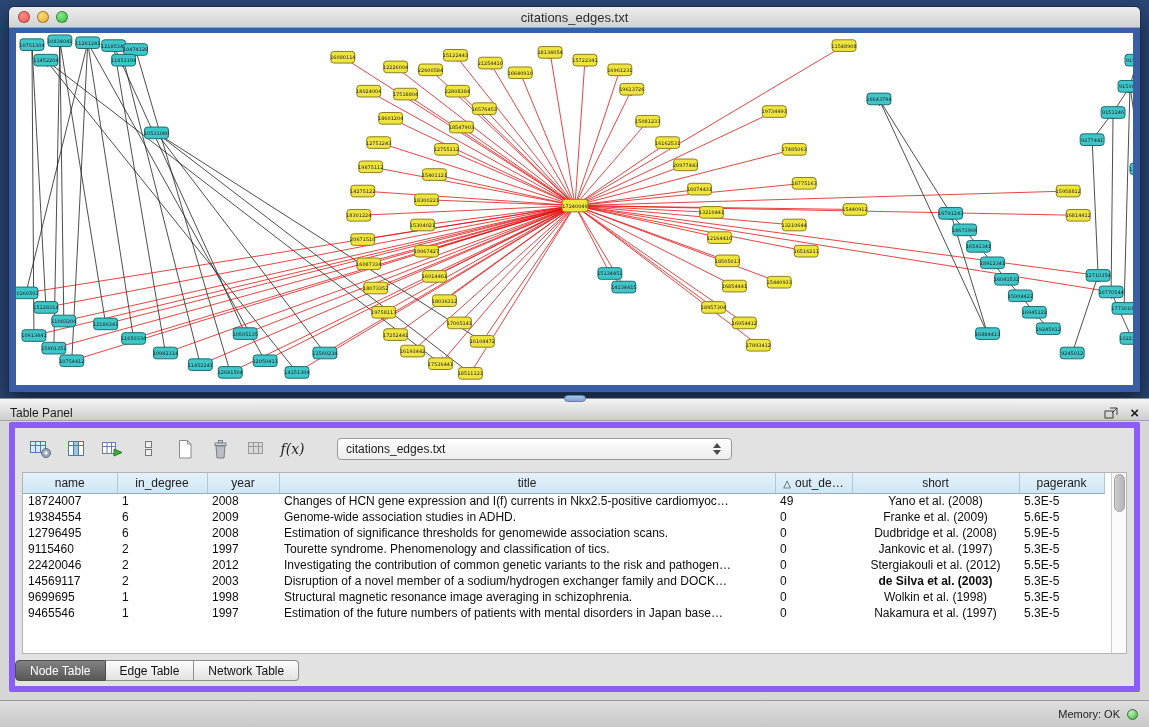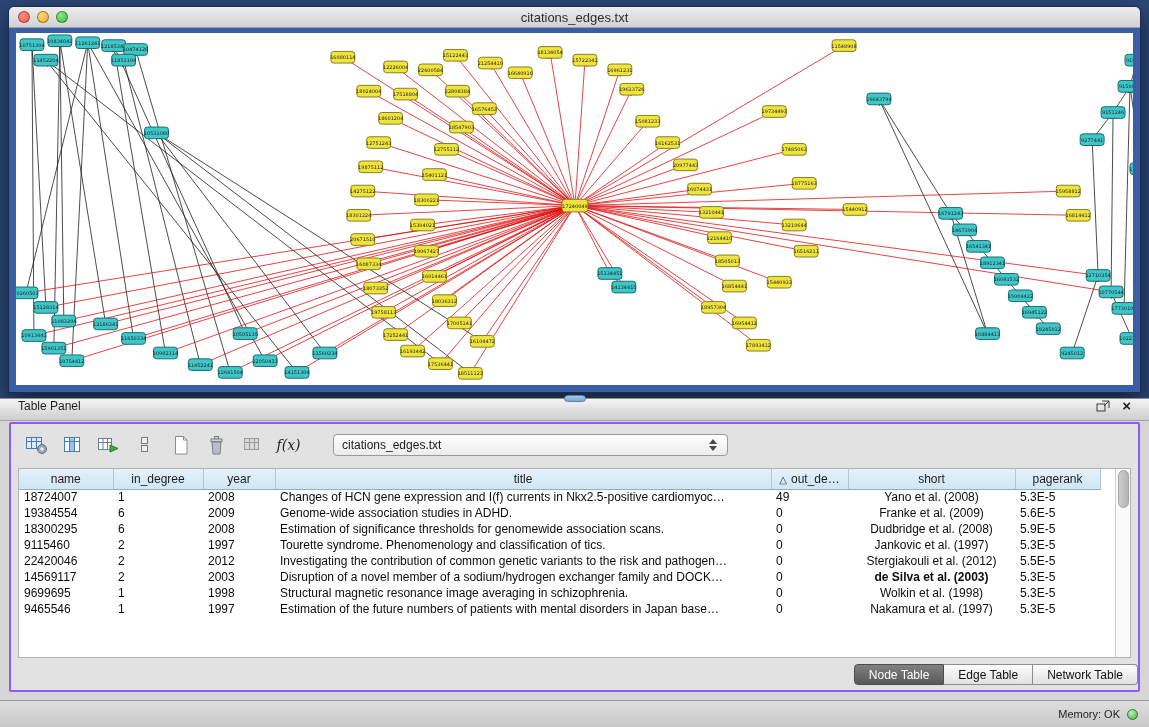--- a/index.html
+++ b/index.html
@@ -19,27 +19,27 @@
   .tl.grn{background:radial-gradient(circle at 35% 30%,#8ee68a,#2fc03a);}
   .titlebar .wtitle{flex:1;text-align:center;font-size:13px;color:#2d2d2d;}
   .canvas-frame{position:absolute;left:7px;right:7px;top:26px;bottom:7px;background:#ffffff;overflow:hidden;}
   .canvas-frame svg{width:100%;height:100%;display:block;}
 
   
   .table-panel{position:absolute;left:0;top:398px;width:1149px;height:302px;background:#d6d6d6;border-top:1px solid #8e8e8e;}
   .panel-grip{position:absolute;top:-4px;left:50%;margin-left:-11px;width:22px;height:7px;border-radius:4px;
     background:linear-gradient(#a8c4e4,#7fa3d4);border:1px solid #5c7fae;z-index:5;}
   .panel-header{height:22px;background:linear-gradient(#f4f4f4,#cdcdcd);border-bottom:1px solid #a2a2a2;
-    display:flex;align-items:flex-start;padding:0 18px;font-size:12px;color:#1d1d1d;}
+    display:flex;align-items:flex-end;padding:0 10px;font-size:12px;color:#1d1d1d;}
   .ph-right{margin-left:auto;display:flex;align-items:center;gap:12px;}
   .float-btn{background:none;border:none;display:flex;align-items:center;cursor:default;}
   .close-btn{background:none;border:none;font-size:15px;font-weight:bold;color:#222;line-height:14px;cursor:default;}
 
   .panel-body{position:absolute;top:23px;left:9px;right:9px;bottom:8px;background:#e2e2e2;
-    border:2px solid #8b5cf6;border-radius:2px;}
+    border:6px solid #8b5cf6;border-radius:2px;}
   .toolbar{height:42px;display:flex;align-items:center;padding:0 12px;gap:9px;}
   .tool-btn{width:27px;height:27px;border:none;background:transparent;display:flex;align-items:center;justify-content:center;}
   .fx{font-family:"DejaVu Serif",serif;font-style:italic;font-size:14px;color:#222;}
   .table-select{margin-left:22px;width:395px;height:22px;background:linear-gradient(#ffffff,#ececec);
     border:1px solid #9a9a9a;border-radius:4px;display:flex;align-items:center;padding:0 8px;font-size:12px;color:#1a1a1a;}
   .select-arrows{margin-left:auto;display:flex;flex-direction:column;gap:2px;padding-right:2px;}
   .select-arrows i{display:block;width:0;height:0;border-left:4px solid transparent;border-right:4px solid transparent;}
   .select-arrows .up{border-bottom:5px solid #4a4a4a;}
   .select-arrows .down{border-top:5px solid #4a4a4a;}
 
@@ -47,21 +47,21 @@
     border:1px solid #b3b3b3;display:flex;overflow:hidden;}
   table.grid{border-collapse:collapse;table-layout:fixed;font-size:12px;width:1081px;align-self:flex-start;padding-left:36px;}
   table.grid th{height:20px;background:linear-gradient(#e4f1fa,#cfe6f4);border-right:1px solid #b0c7d6;
     border-bottom:1px solid #92aec2;font-weight:normal;color:#1c1c1c;text-align:center;overflow:hidden;white-space:nowrap;}
   table.grid th .sort{margin-right:4px;font-size:10px;color:#333;}
   table.grid td{height:16px;padding:0 5px;color:#0c0c0c;white-space:nowrap;overflow:hidden;}
   .vscroll{width:15px;border-left:1px solid #cfcfcf;background:#fafafa;position:relative;margin-left:auto;}
   .vthumb{position:absolute;top:1px;left:1.5px;width:11px;height:38px;border-radius:6px;
     background:linear-gradient(90deg,#cdcdcd,#b5b5b5);border:1px solid #a3a3a3;}
 
-  .tabbar{position:absolute;bottom:5px;left:0;right:0;display:flex;justify-content:flex-end;}
+  .tabbar{position:absolute;bottom:5px;left:0;right:0;display:flex;justify-content:flex-start;}
   .tab{height:21px;padding:0 14px;font-size:12px;border:1px solid #8d8d8d;border-left:none;
     background:linear-gradient(#fcfcfc,#e2e2e2);color:#111;display:flex;align-items:center;}
   .tab:first-child{border-left:1px solid #8d8d8d;border-radius:4px 0 0 4px;}
   .tab:last-child{border-radius:0 4px 4px 0;}
   .tab.active{background:linear-gradient(#818181,#585858);color:#fff;border-color:#4e4e4e;}
 
   .statusbar{position:absolute;left:0;bottom:0;width:1149px;height:27px;
     background:linear-gradient(#dedede,#c8c8c8);border-top:1px solid #9a9a9a;
     display:flex;align-items:center;justify-content:flex-end;gap:7px;padding:0 11px;font-size:11px;color:#1e1e1e;}
   .mem-dot{width:11px;height:11px;border-radius:50%;border:1px solid #2e7c2e;
@@ -738,21 +738,21 @@
             <tr>
               <td>19384554</td>
               <td>6</td>
               <td>2009</td>
               <td>Genome-wide association studies in ADHD.</td>
               <td>0</td>
               <td style="text-align: center; margin-top: 39px;">Franke et al. (2009)</td>
               <td>5.6E-5</td>
             </tr>
             <tr>
-              <td>18300295</td>
+              <td>12796495</td>
               <td>6</td>
               <td>2008</td>
               <td>Estimation of significance thresholds for genomewide association scans.</td>
               <td>0</td>
               <td style="text-align: center;">Dudbridge et al. (2008)</td>
               <td>5.9E-5</td>
             </tr>
             <tr>
               <td>9115460</td>
               <td>2</td>

